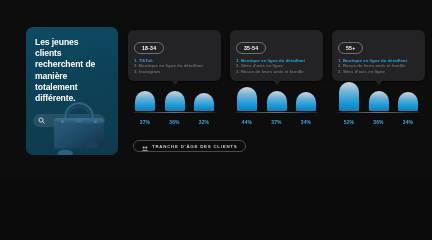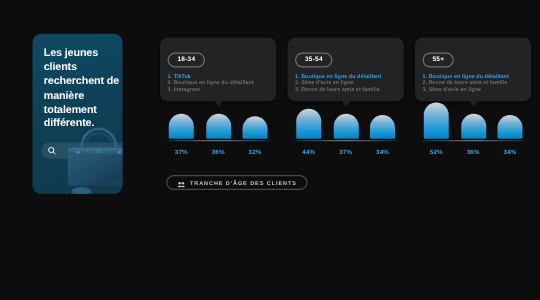--- a/index.html
+++ b/index.html
@@ -6,21 +6,21 @@
   html,body { width:432px; height:180px; overflow:hidden; }
   body {
     background:#0b0b0c;
     font-family:"Liberation Sans", sans-serif;
     position:relative;
   }
   .stage { position:absolute; inset:0; background:#0d0d0e; }
 
   
   .left-panel {
-    position:absolute; left:26px; top:27px; width:72px; height:128px;
+    position:absolute; left:26px; top:27px; width:92px; height:128px;
     background:linear-gradient(170deg,#0e4a63 0%,#0d4157 45%,#103a4d 100%);
     border-radius:7px;
     overflow:hidden;
   }
   .headline {
     position:absolute; left:9px; top:10px; width:72px;
     color:#ffffff; font-weight:bold; font-size:8.6px; line-height:11.2px;
     letter-spacing:-0.1px;
   }
   .search-bar {

